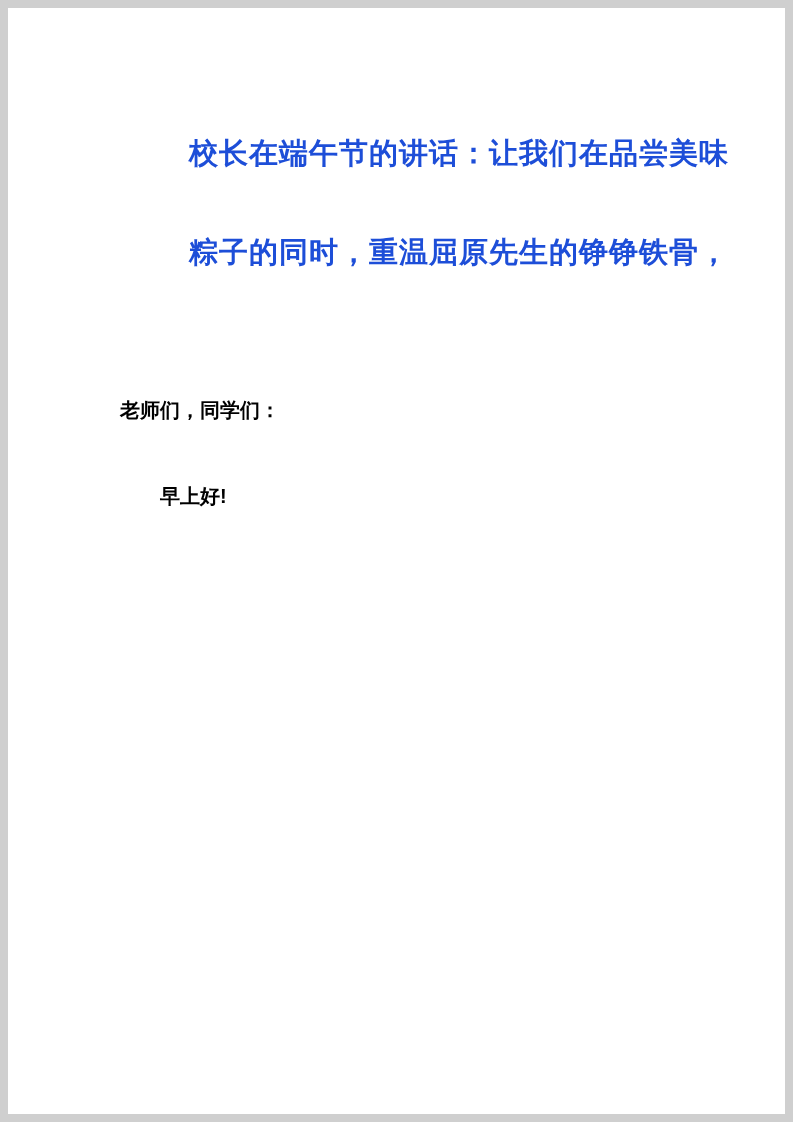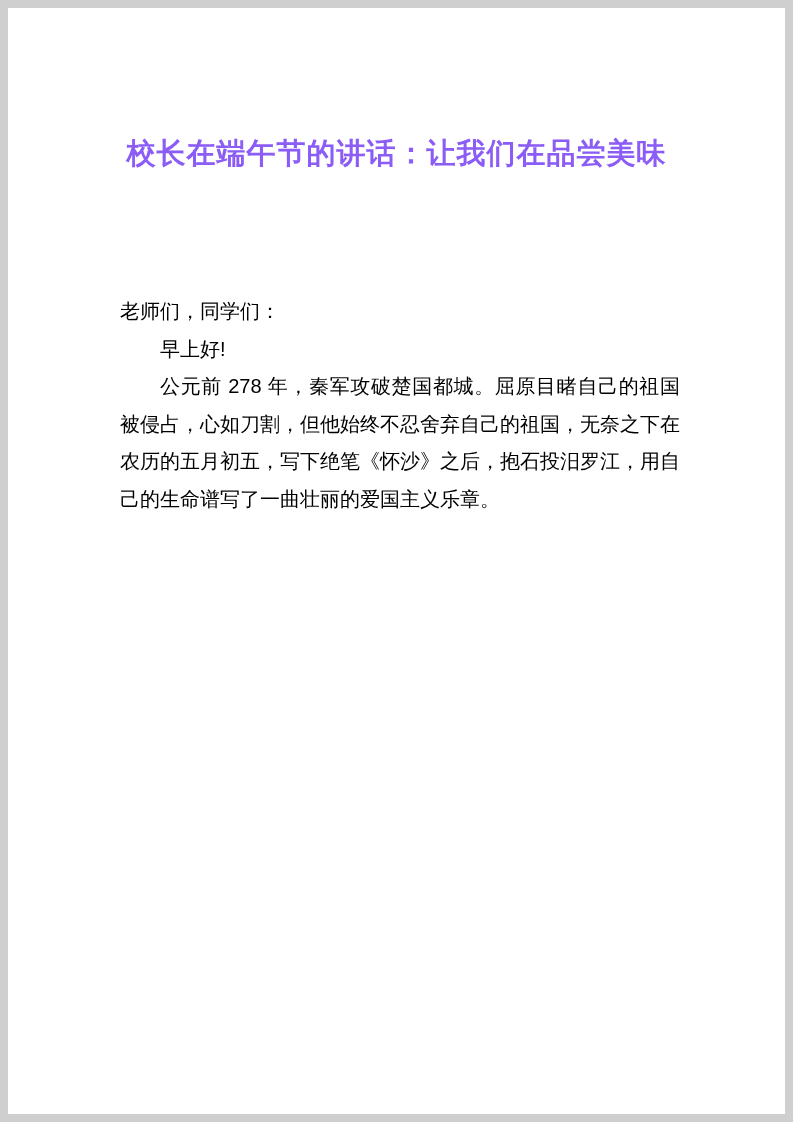--- a/index.html
+++ b/index.html
@@ -16,58 +16,60 @@
     left: 8px;
     top: 8px;
     width: 777px;
     height: 1106px;
     background: #ffffff;
     overflow: hidden;
   }
 
   .doc-title {
     margin: 96px 56px 0 56px;
-    text-align: center;
+    text-align: right;
     font-size: 29px;
     font-weight: bold;
-    color: #8b5cf6;
+    color: #1d4ed8;
   }
 
   .doc-title .title-line {
     display: block;
     line-height: 99px;
     letter-spacing: 1px;
     white-space: nowrap;
   }
 
   .doc-body {
     margin: 90px 105px 0 112px;
     font-size: 20px;
     line-height: 37.6px;
     color: #000000;
     text-align: justify;
     text-justify: inter-ideograph;
   }
 
   .doc-body p {
     text-indent: 0;
+    font-weight: bold;
   }
 
   .doc-body p.indent {
     text-indent: 2em;
+    margin-top: 48px;
   }
 </style>
 </head>
 <body>
 
 <div class="page">
 
   <h1 class="doc-title">
     <span class="title-line">校长在端午节的讲话：让我们在品尝美味</span>
+    <span class="title-line">粽子的同时，重温屈原先生的铮铮铁骨，</span>
   </h1>
 
   <div class="doc-body">
     <p>老师们，同学们：</p>
     <p class="indent">早上好!</p>
-    <p class="indent">公元前 278 年，秦军攻破楚国都城。屈原目睹自己的祖国被侵占，心如刀割，但他始终不忍舍弃自己的祖国，无奈之下在农历的五月初五，写下绝笔《怀沙》之后，抱石投汨罗江，用自己的生命谱写了一曲壮丽的爱国主义乐章。</p>
   </div>
 
 </div>
 
 </body></html>

